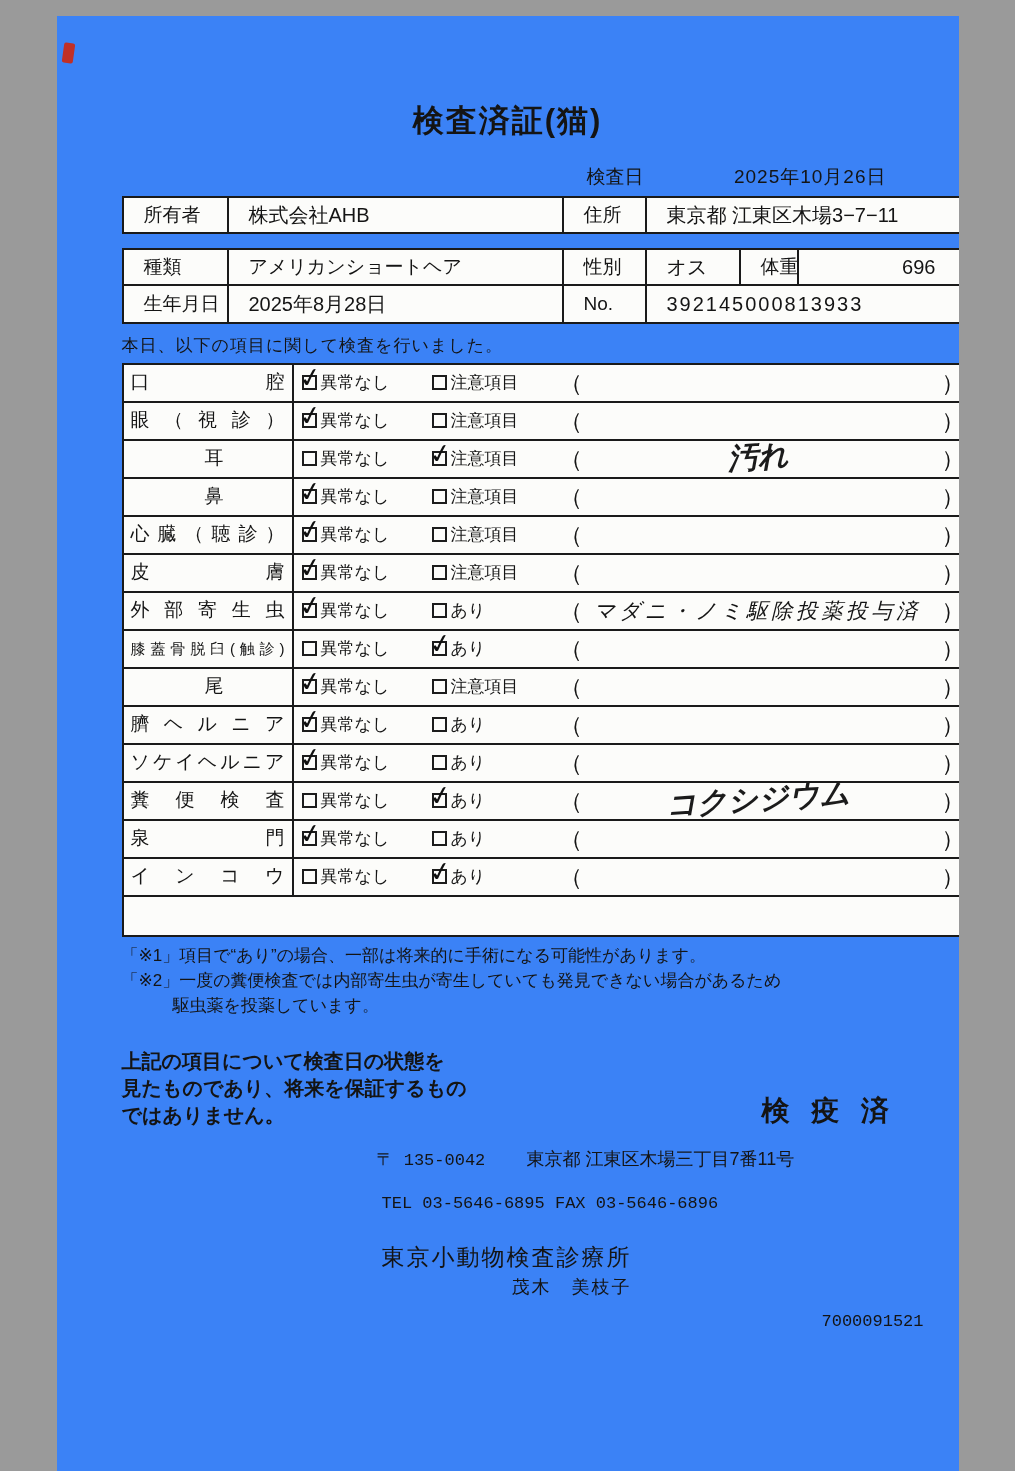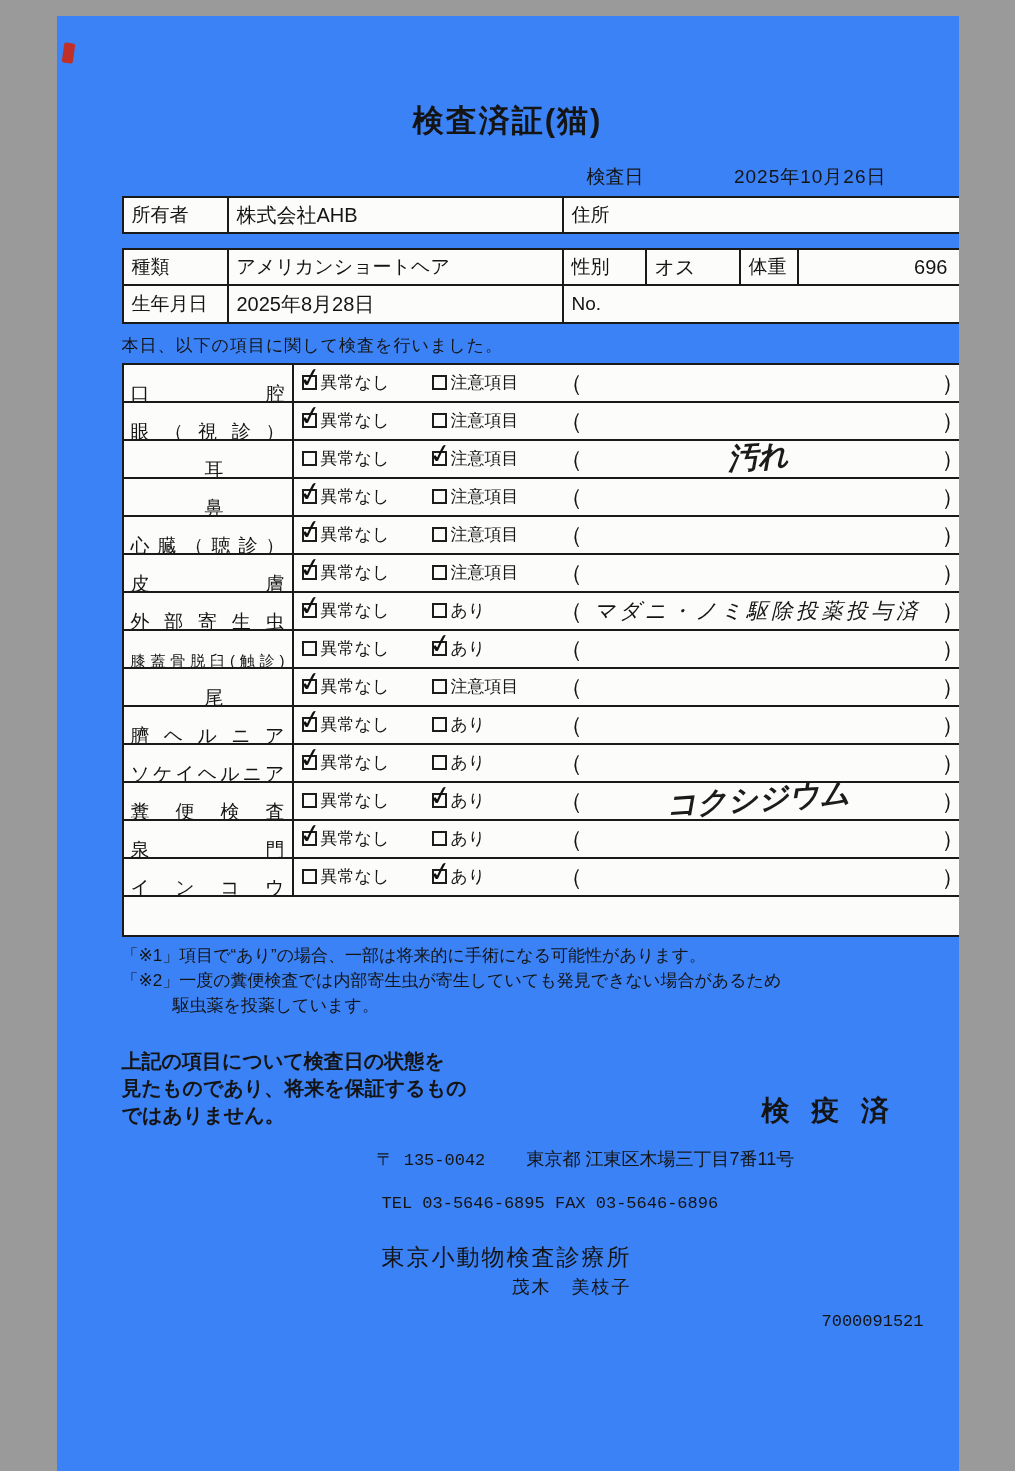--- a/index.html
+++ b/index.html
@@ -18,40 +18,40 @@
   
   .red-mark { left:6px; top:27px; width:11px; height:20px; background:#c03028; transform:rotate(8deg); border-radius:2px; }
 
   
   .doc-title { left:0; top:84px; width:100%; text-align:center; font-size:31px; font-weight:600; letter-spacing:2px; }
   .insp-date-label { left:530px; top:148px; font-size:19px;text-align:right; }
   .insp-date-value { right:72px; top:148px; font-size:19px; letter-spacing:1px; }
 
   
   .grid { display:grid; border:2px solid #1a1a1a; background:#fcfcfa; }
-  .cell { border-right:2px solid #1a1a1a; display:flex; align-items:center; padding:0 8px; font-size:19px; overflow:hidden; white-space:nowrap; }
+  .cell { border-right:2px solid #1a1a1a; display:flex; align-items:center; padding:0 20px; font-size:19px; overflow:hidden; white-space:nowrap; }
   .cell:last-child { border-right:none; }
   .info-t1 { left:65px; top:180px; width:878px; height:38px; grid-template-columns:105px 335px 83px 1fr; }
   .info-t2 { left:65px; top:232px; width:878px; height:38px; grid-template-columns:105px 335px 83px 94px 58px 1fr; }
   .info-t3 { left:65px; top:270px; width:878px; height:38px; grid-template-columns:105px 335px 83px 1fr; border-top:none; }
   .val { font-size:20px; }
   .weight-cell { justify-content:flex-end; }
   .weight-cell .wv { font-size:20px; margin-right:26px; }
   .weight-cell .wu { font-size:18px; margin-right:6px; }
   .no-val { letter-spacing:2px; }
 
   .intro { left:65px; top:318px; font-size:17px; letter-spacing:1px; }
 
   
   .exam { left:65px; top:347px; width:845px; border:2px solid #1a1a1a; background:#fcfcfa; }
   .exam-row { position:relative; display:flex; height:38px; border-bottom:2px solid #1a1a1a; }
   .exam-row:last-child { border-bottom:none; }
   .exam-row .label {
     width:170px; border-right:2px solid #1a1a1a;
-    padding:12px 7px; font-size:19px; line-height:34px;
+    padding:0 7px; font-size:19px; line-height:34px;
     text-align:justify; text-align-last:justify; text-justify:inter-character;
     overflow:hidden; white-space:nowrap;
   }
   .exam-row .label.center { text-align:center; text-align-last:center; padding-left:20px; }
   .exam-row .label.small { font-size:15px; line-height:36px; }
   .exam-row .content { position:relative; flex:1; }
   .opt { position:absolute; top:0; height:36px; line-height:36px; font-size:17px; white-space:nowrap; }
   .opt.o1 { left:8px; }
   .opt.o2 { left:138px; }
   .cb { position:relative; display:inline-block; width:15px; height:15px; border:2px solid #1c1c1c; vertical-align:-2px; margin-right:4px; }
@@ -90,38 +90,40 @@
   <div class="abs red-mark"></div>
 
   <div class="abs doc-title">検査済証(猫)</div>
   <div class="abs insp-date-label">検査日</div>
   <div class="abs insp-date-value">2025年10月26日</div>
 
   <div class="abs grid info-t1">
     <div class="cell">所有者</div>
     <div class="cell val">株式会社AHB</div>
     <div class="cell">住所</div>
+    <div class="cell val">東京都 江東区木場3−7−11</div>
   </div>
 
   <div class="abs grid info-t2">
     <div class="cell">種類</div>
     <div class="cell">アメリカンショートヘア</div>
     <div class="cell">性別</div>
     <div class="cell val">オス</div>
     <div class="cell">体重</div>
     <div class="cell weight-cell">
       <span class="wv">696</span>
       <span class="wu">g</span>
     </div>
   </div>
 
   <div class="abs grid info-t3">
     <div class="cell">生年月日</div>
     <div class="cell val">2025年8月28日</div>
     <div class="cell">No.</div>
+    <div class="cell val no-val">392145000813933</div>
   </div>
 
   <div class="abs intro">本日、以下の項目に関して検査を行いました。</div>
 
   <div class="abs exam">
       <div class="exam-row">
       <div class="label">口腔</div>
       <div class="content">
         <span class="opt o1 checked">
           <span class="cb"><span class="cbmark">✓</span></span><span class="opt-label">異常なし</span>

